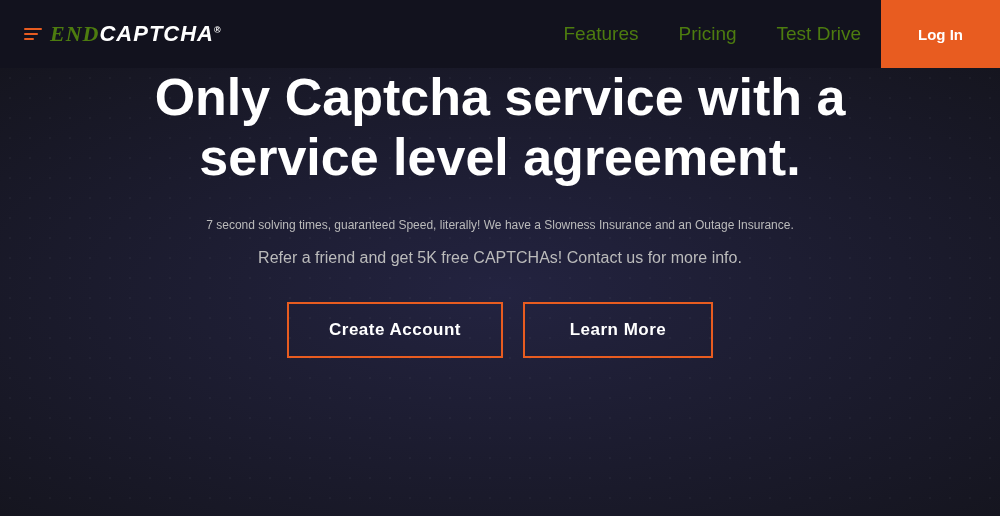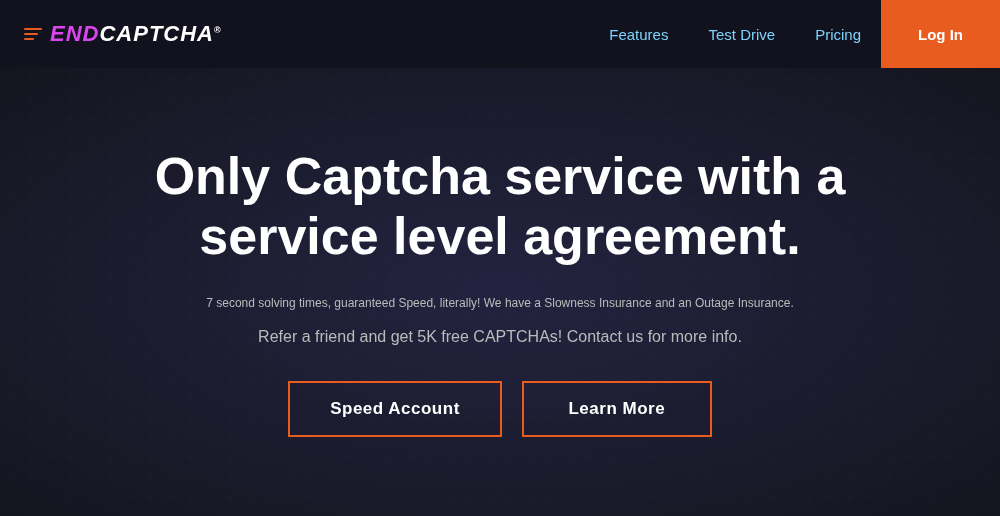--- a/index.html
+++ b/index.html
@@ -49,22 +49,23 @@
     .logo-line:nth-child(2) { width: 14px; }
     .logo-line:nth-child(3) { width: 10px; }
 
     .logo-text {
       font-size: 22px;
       font-weight: 900;
       letter-spacing: 1px;
     }
 
     .logo-end {
-      color: #d946ef;
+      color: #4d7c0f;
       font-style: italic;
+      font-family: Liberation Serif, serif;
     }
 
     .logo-captcha {
       color: #ffffff;
       font-style: italic;
     }
 
     .logo-tm {
       color: #ffffff;
       font-size: 9px;
@@ -72,23 +73,23 @@
       font-style: normal;
     }
 
     .nav-links {
       display: flex;
       align-items: center;
       height: 100%;
     }
 
     .nav-link {
-      color: #7dd3fc;
+      color: #4d7c0f;
       text-decoration: none;
-      font-size: 15px;
+      font-size: 19px;
       padding: 0 20px;
       height: 100%;
       display: flex;
       align-items: center;
       transition: color 0.2s;
     }
 
     .login-btn {
       background-color: #e85c20;
       color: #ffffff;
@@ -104,21 +105,20 @@
     }
 
     
     .hero {
       background-color: #1c1c2e;
       background-image: radial-gradient(ellipse at center, #232340 0%, #15151f 100%);
       height: 448px;
       display: flex;
       flex-direction: column;
       align-items: center;
-      justify-content: center;
       text-align: center;
       padding: 0 60px;
       position: relative;
     }
 
     
     .hero::before {
       content: '';
       position: absolute;
       inset: 0;
@@ -195,27 +195,27 @@
       <div class="logo-line"></div>
       <div class="logo-line"></div>
     </div>
     <span class="logo-text">
       <span class="logo-end">END</span><span class="logo-captcha">CAPTCHA</span><span class="logo-tm">®</span>
     </span>
   </div>
 
   <div class="nav-links">
     <a class="nav-link" href="#">Features</a>
+    <a class="nav-link" href="#">Pricing</a>
     <a class="nav-link" href="#">Test Drive</a>
-    <a class="nav-link" href="#">Pricing</a>
     <a class="login-btn" href="#">Log In</a>
   </div>
 </nav>
 
 <section class="hero">
   <h1 class="hero-heading">Only Captcha service with a service level agreement.</h1>
   <p class="hero-subtext">7 second solving times, guaranteed Speed, literally! We have a Slowness Insurance and an Outage Insurance.</p>
   <p class="hero-subtext2">Refer a friend and get 5K free CAPTCHAs! Contact us for more info.</p>
   <div class="hero-buttons">
-    <button class="btn-create">Speed Account</button>
+    <button class="btn-create">Create Account</button>
     <button class="btn-learn">Learn More</button>
   </div>
 </section>
 
 </body></html>

